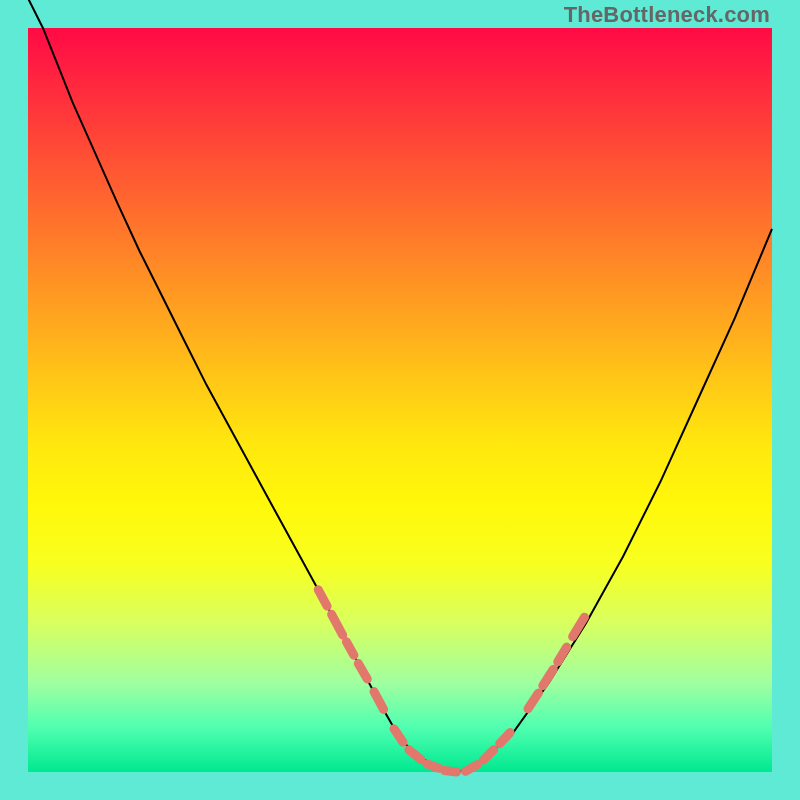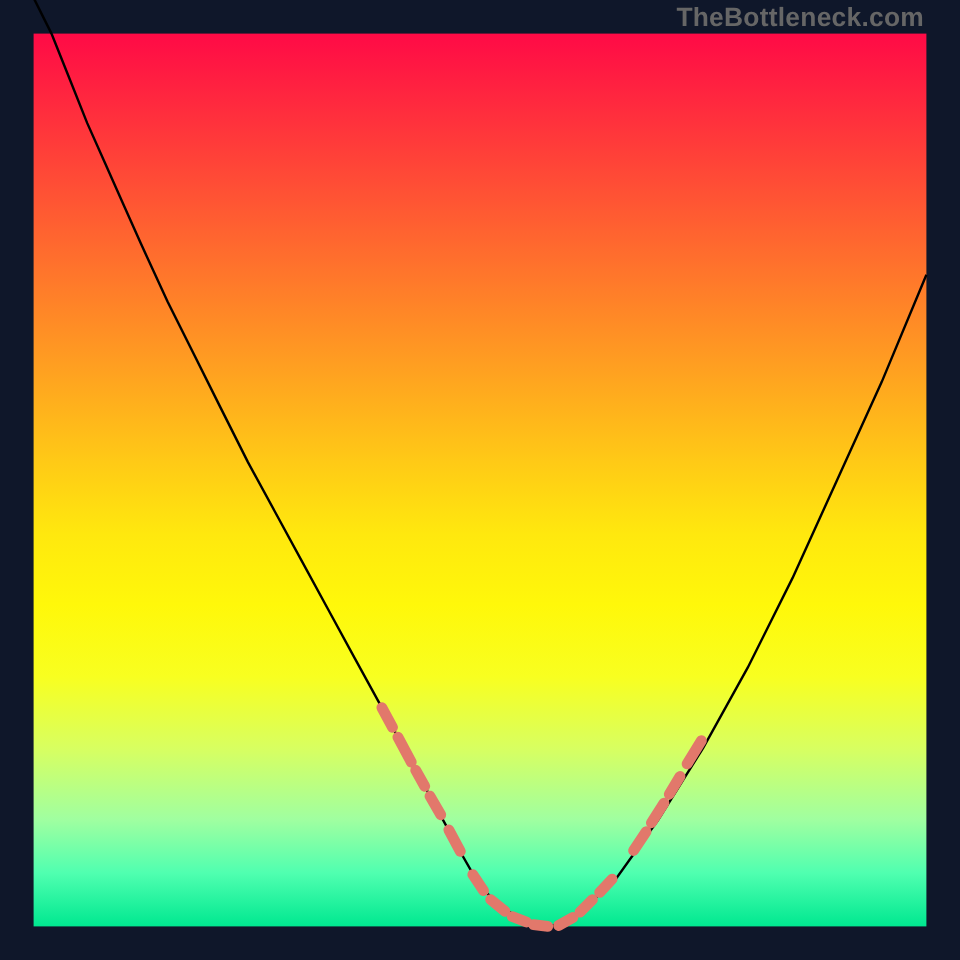--- a/index.html
+++ b/index.html
@@ -1,20 +1,20 @@
 <!DOCTYPE html>
 <html><head>
 <meta charset="utf-8">
 <style>
   * { margin: 0; padding: 0; box-sizing: border-box; }
   html, body { width: 800px; height: 800px; overflow: hidden; }
   .chart-container {
     width: 800px;
     height: 800px;
-    background: #0f172a;
+    background: #5eead4;
     position: relative;
   }
   .plot-area {
     position: absolute;
     top: 28px;
     left: 28px;
     width: 744px;
     height: 744px;
     background: linear-gradient(to bottom,
       #ff0a46 0%,

